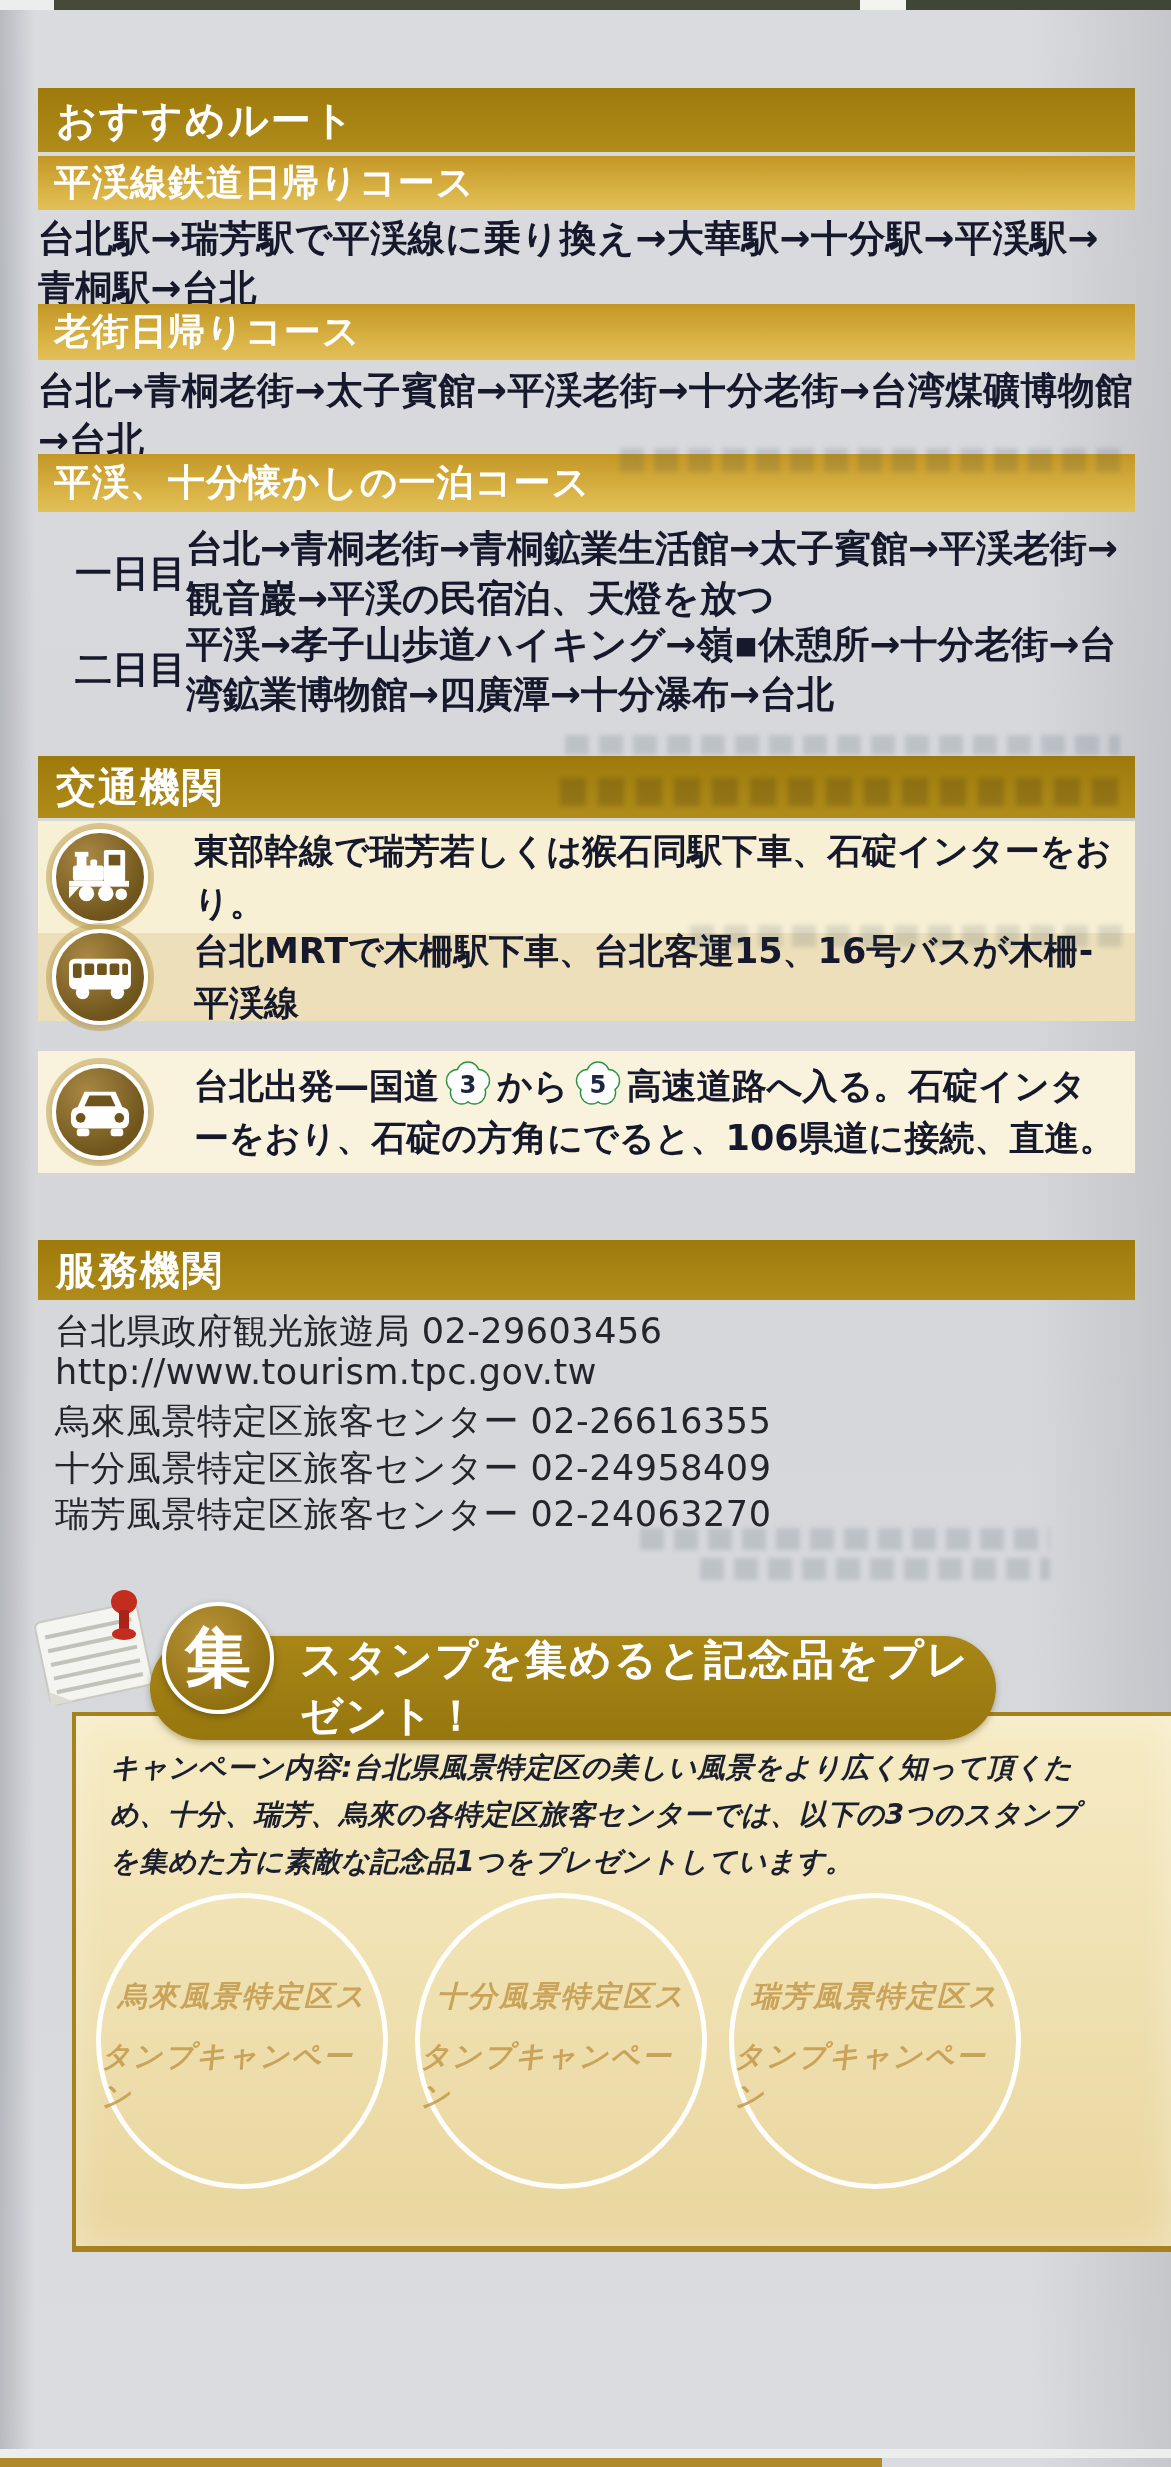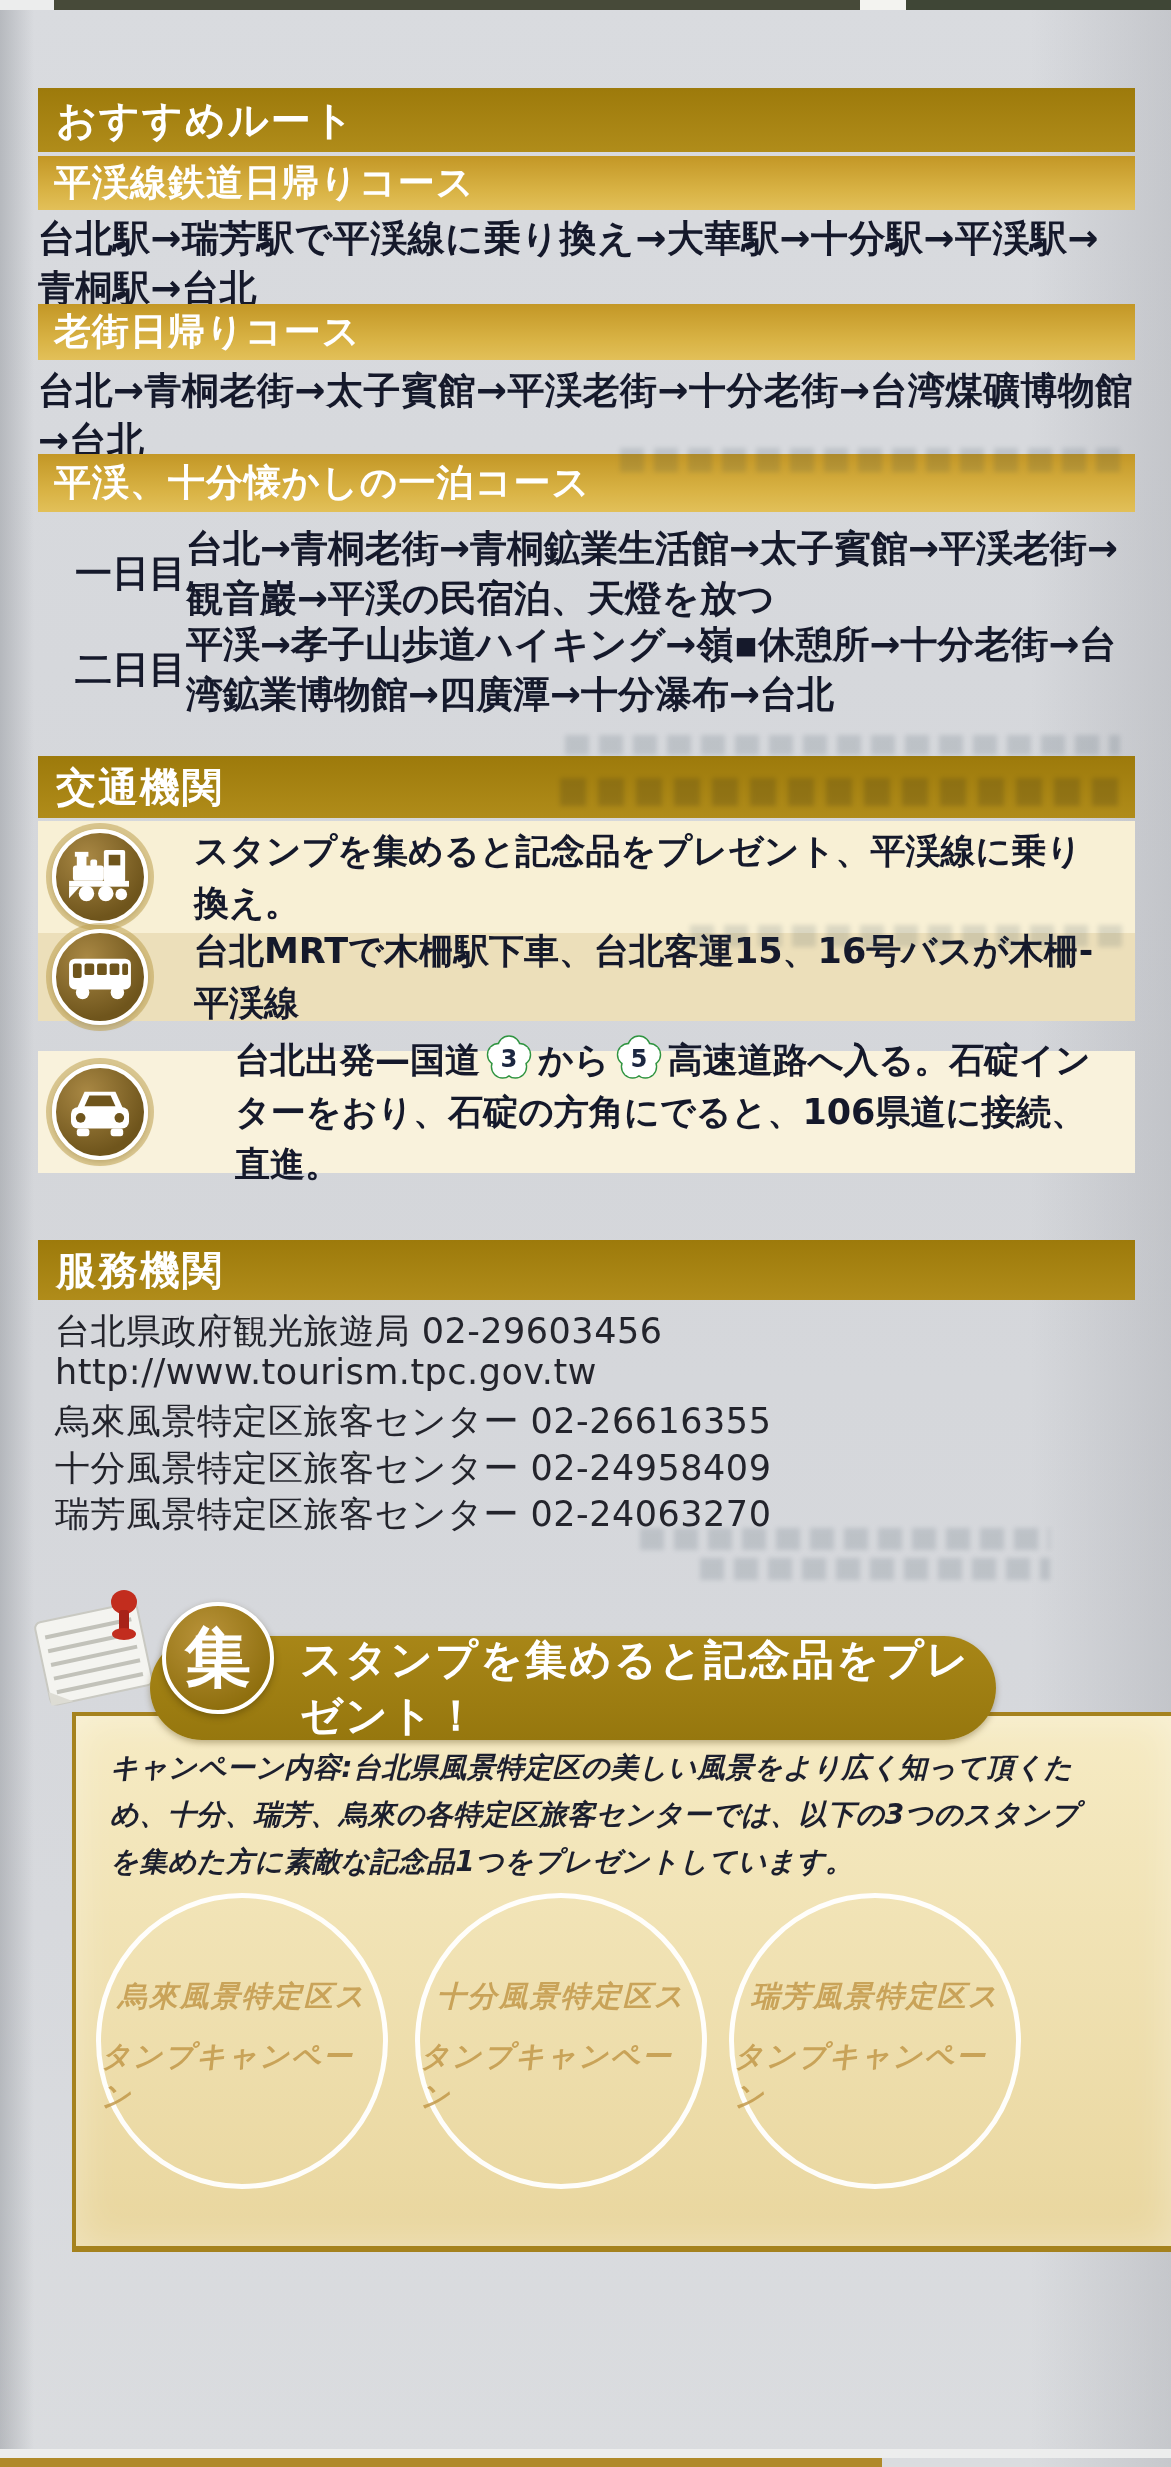--- a/index.html
+++ b/index.html
@@ -42,21 +42,21 @@
 
   .route-text{font-size:37px;line-height:50px;font-weight:600;color:var(--body-text);letter-spacing:.5px;}
 
   .day-row{display:flex;}
   .day-label{flex:0 0 148px;font-size:37px;font-weight:600;color:var(--body-text);align-self:center;text-align:right;}
   .day-body{flex:1;font-size:37px;line-height:50px;font-weight:600;color:var(--body-text);}
 
   .t-row{position:absolute;left:38px;width:1097px;display:flex;align-items:center;}
   .t-row.cream{background:var(--row-cream);}
   .t-row.tan{background:var(--row-tan);}
-  .t-row.cream2{background:var(--row-cream2);gap:41px;}
+  .t-row.cream2{background:var(--row-cream2);}
   .t-icon{flex:0 0 96px;height:96px;margin-left:14px;border-radius:50%;
     background:radial-gradient(circle at 35% 28%, var(--icon-brown-light), var(--icon-brown-dark) 72%);
     border:4px solid #fff;
     box-shadow:0 0 0 6px rgba(190,160,80,.55), 0 2px 5px rgba(90,70,20,.35);
     display:flex;align-items:center;justify-content:center;}
   .t-icon svg{width:70px;height:58px;}
   .t-text{flex:1;margin-left:46px;margin-right:18px;font-size:35px;line-height:52px;
     font-weight:600;color:var(--body-text);}
   .shield{display:inline-block;width:46px;height:46px;vertical-align:-9px;margin:0 6px;}
 
@@ -140,21 +140,21 @@
           <rect x="40" y="2" width="22" height="33" rx="2"></rect>
           <rect x="4" y="34" width="62" height="6"></rect>
           <path d="M4,40 L15,40 L4,52 Z"></path>
           <circle cx="22" cy="47" r="8"></circle>
           <circle cx="42" cy="47" r="8"></circle>
           <circle cx="58" cy="48" r="6"></circle>
         </g>
         <rect x="45" y="7" width="12" height="11" fill="#6f551c"></rect>
       </svg>
     </div>
-    <p class="t-text">スタンプを集めると記念品をプレゼント、平渓線に乗り換え。</p>
+    <p class="t-text">東部幹線で瑞芳若しくは猴石同駅下車、石碇インターをおり。</p>
   </div>
 
   <div class="t-row tan" style="top:933px;height:88px;">
     <div class="t-icon">
       <svg viewBox="0 0 72 60">
         <g fill="#ffffff">
           <rect x="4" y="11" width="64" height="32" rx="6"></rect>
           <circle cx="18" cy="46" r="7"></circle>
           <circle cx="54" cy="46" r="7"></circle>
         </g>

